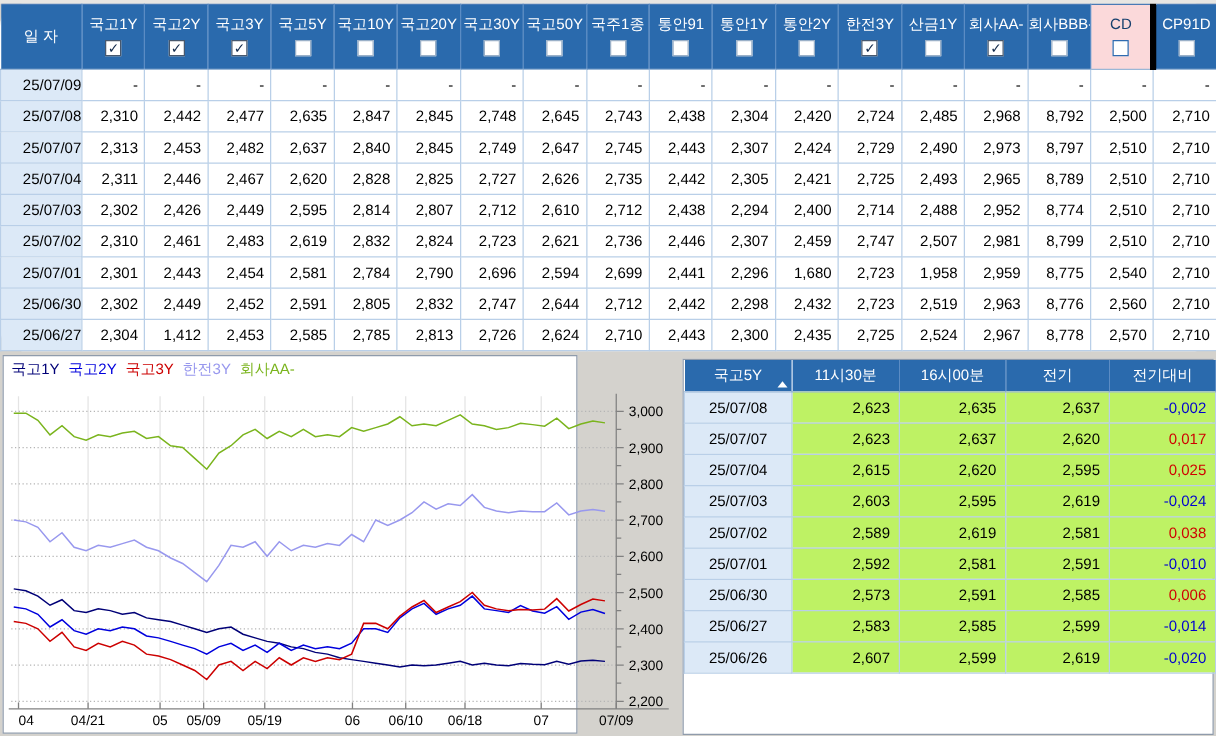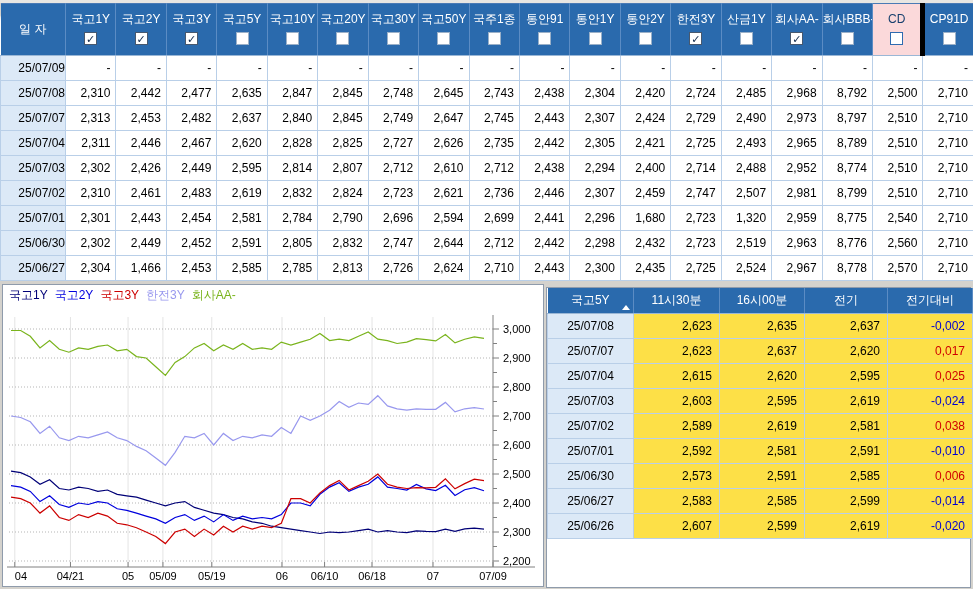--- a/index.html
+++ b/index.html
@@ -16,31 +16,31 @@
   #topTable th .hcb { height:24px; text-align:center; }
   .cb { display:inline-block; width:13px; height:13px; background:#fff; border:1px solid #9ab0c8;
         font-size:11px; line-height:12px; color:#10284a; text-align:center; vertical-align:middle; font-weight:bold; }
   .cb.checked { border-color:#47586e; }
   th.pink .cb { border-color:#2f6bb0; }
   #topTable td { height:25px; border:1px solid #b9cfe8; background:#fff; color:#000;
                  text-align:right; padding-right:5px; white-space:nowrap; overflow:hidden; }
   #topTable td.date { background:#dce9f7; text-align:right; padding-right:0; }
 
   
-  #chartPanel { position:absolute; left:2px; top:284px; width:542px; height:303px; background:#fff; border:1px solid #8f9bab; }
+  #chartPanel { position:absolute; left:2px; top:284px; width:460px; height:303px; background:#fff; border:1px solid #8f9bab; }
   #legend { position:absolute; left:6px; top:2px; height:16px; white-space:nowrap; font-size:12px; }
   #legend span { margin-right:7px; }
   #chartSvg { position:absolute; left:0; top:18px; }
 
   
   #rightPanel { position:absolute; left:546px; top:287px; width:425px; height:301px; background:#fff; border:1px solid #8f9bab; }
   #rightTable { width:100%; border-collapse:collapse; table-layout:fixed; }
   #rightTable th { position:relative; background:#2a6aad; color:#fff; font-weight:normal; height:25px;
                    border-right:1px solid #5b8cc4; border-bottom:1px solid #9ab7d6; text-align:center; }
-  #rightTable td { height:25px; border:1px solid #b9cfe8; background:#fde047; text-align:right; padding-right:7px; white-space:nowrap; }
+  #rightTable td { height:25px; border:1px solid #b9cfe8; background:#bef264; text-align:right; padding-right:7px; white-space:nowrap; }
   #rightTable td.date { background:#dce9f7; text-align:center; padding-right:0; }
   #rightTable td.neg { color:#0000d0;margin-top:37px; }
   #rightTable td.pos { color:#d00000; }
   .sortTri { position:absolute; right:3px; bottom:3px; width:0; height:0;
              border-left:4px solid transparent; border-right:4px solid transparent; border-bottom:5px solid #fff; }
   #topStrip { position:absolute; left:0; top:0; width:973px; height:3px; background:#e8e6e2; }
 </style>
 </head>
 <body>
 
@@ -280,21 +280,21 @@
           <td>2,581</td>
           <td>2,784</td>
           <td>2,790</td>
           <td>2,696</td>
           <td>2,594</td>
           <td>2,699</td>
           <td>2,441</td>
           <td>2,296</td>
           <td>1,680</td>
           <td>2,723</td>
-          <td>1,320</td>
+          <td>1,958</td>
           <td>2,959</td>
           <td>8,775</td>
           <td>2,540</td>
           <td>2,710</td>
         </tr>
         <tr>
           <td class="date">25/06/30</td>
           <td>2,302</td>
           <td>2,449</td>
           <td>2,452</td>
@@ -310,21 +310,21 @@
           <td>2,723</td>
           <td>2,519</td>
           <td>2,963</td>
           <td>8,776</td>
           <td>2,560</td>
           <td>2,710</td>
         </tr>
         <tr>
           <td class="date">25/06/27</td>
           <td>2,304</td>
-          <td>1,466</td>
+          <td>1,412</td>
           <td>2,453</td>
           <td>2,585</td>
           <td>2,785</td>
           <td>2,813</td>
           <td>2,726</td>
           <td>2,624</td>
           <td>2,710</td>
           <td>2,443</td>
           <td>2,300</td>
           <td>2,435</td>

